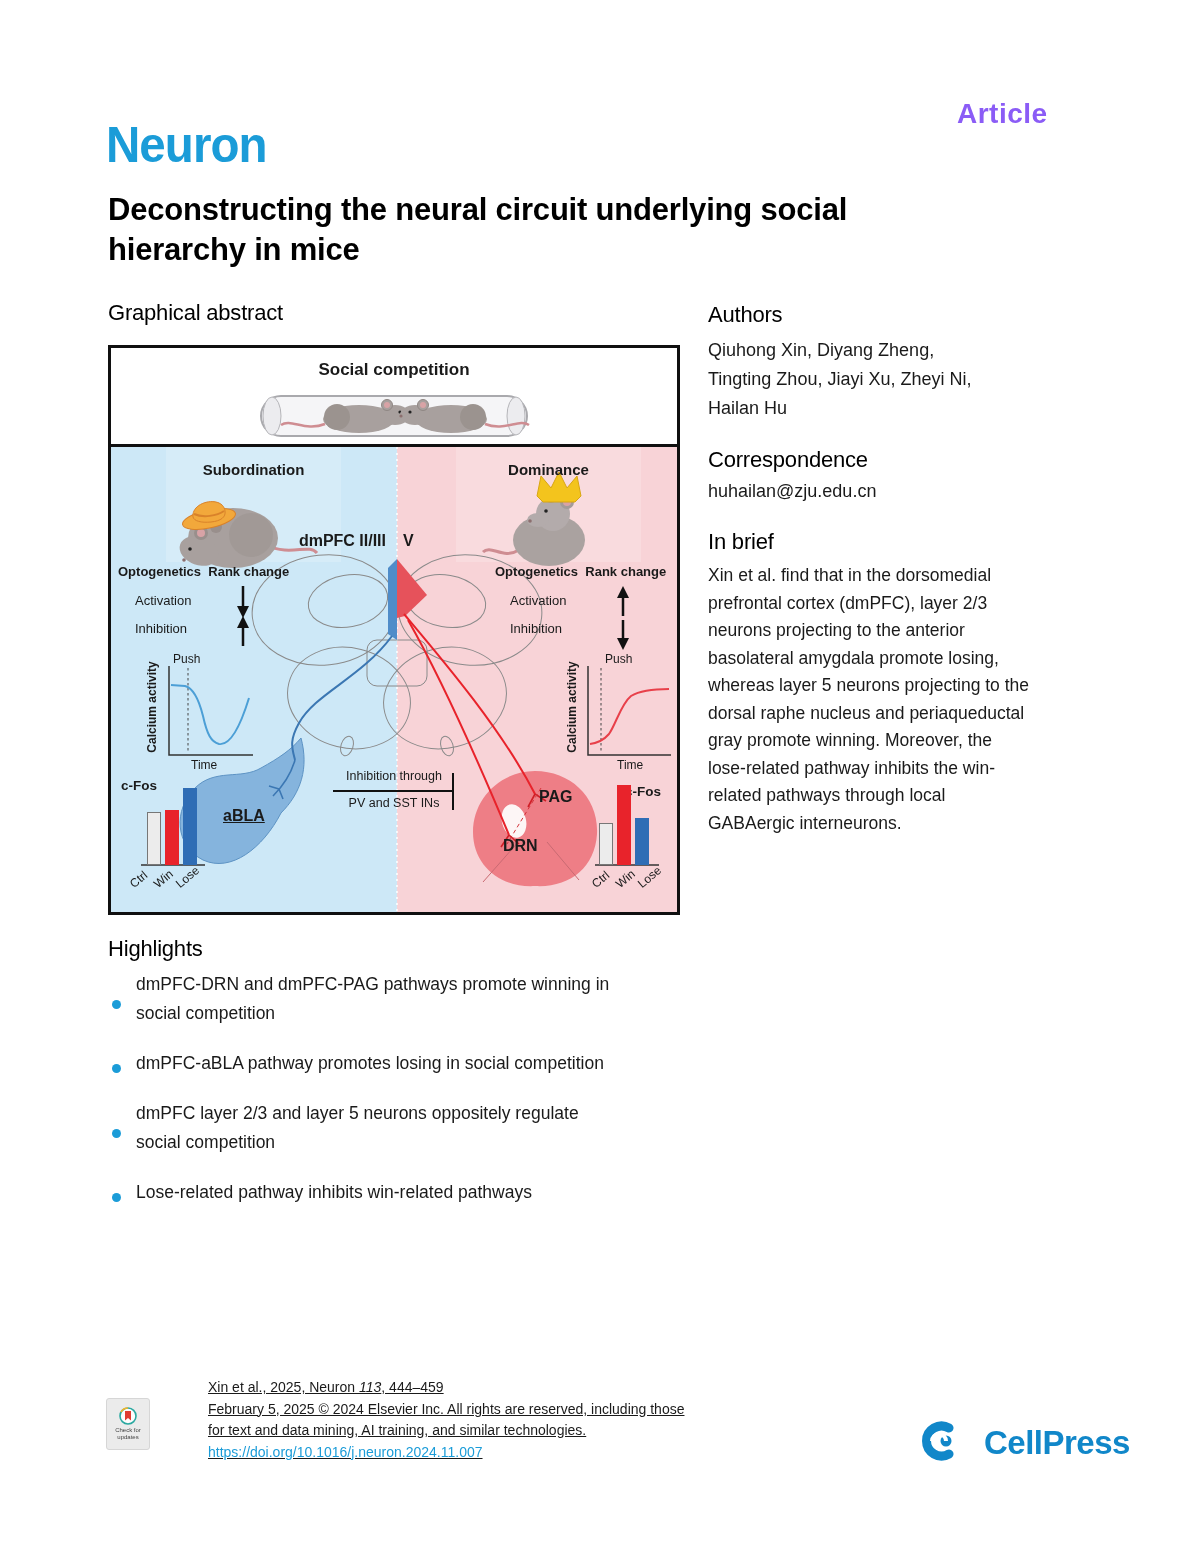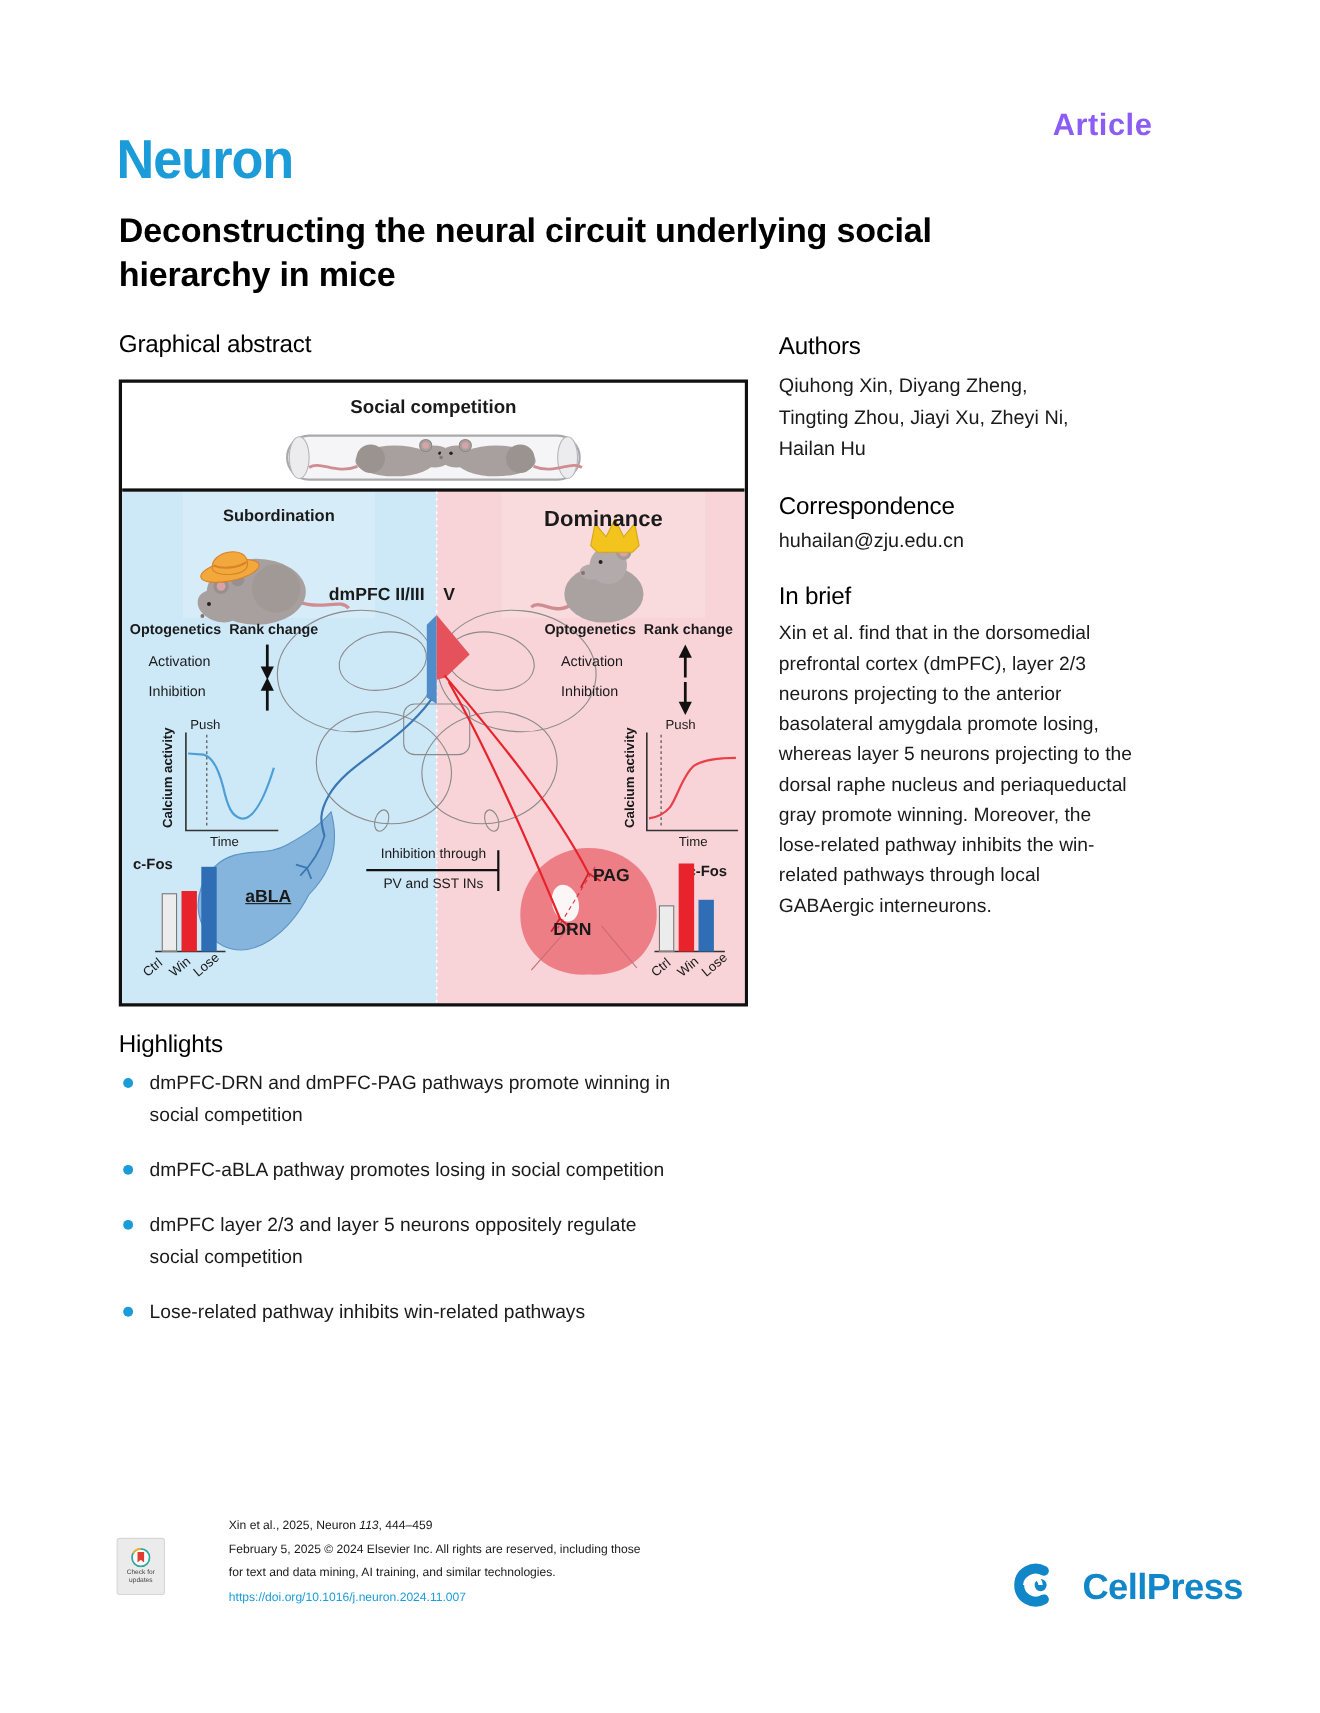--- a/index.html
+++ b/index.html
@@ -11,34 +11,34 @@
   .journal-logo{left:106px;top:116px;font-size:50px;font-weight:bold;color:#1b9cd8;letter-spacing:-1px;transform:scaleX(.95);transform-origin:left top;}
   .paper-title{left:108px;top:190px;font-size:31px;font-weight:bold;color:#000;line-height:40px;letter-spacing:-.2px;}
   
   .sec-h{font-size:22px;color:#000000;letter-spacing:-.2px;}
   
   .authors-lines{left:708px;top:336px;font-size:18px;line-height:29px;}
   .email{left:708px;top:481px;font-size:18px;}
   .inbrief{left:708px;top:562px;font-size:17.5px;line-height:27.5px;}
   
   .hl-list{left:108px;top:970px;width:600px;}
-  .hl-item{display:flex;margin-bottom:21px;}
+  .hl-item{display:flex;margin-bottom:21px;align-items:center;}
   .hl-dot{width:9px;height:9px;border-radius:50%;background:#1b9cd8;margin:10px 15px 0 4px;flex:none;}
   .hl-text{font-size:17.5px;line-height:29px;}
   
   .ga-box{left:108px;top:345px;width:572px;height:570px;border:3px solid #101010;box-sizing:border-box;background:#fff;}
   .ga-inner{position:absolute;left:0;top:0;width:566px;height:564px;}
   .fig-label{position:absolute;white-space:nowrap;}
   .b{font-weight:bold;}
   .cfos-chart{position:absolute;display:flex;align-items:flex-end;gap:4px;}
   .cfos-chart .bar{width:14px;box-sizing:border-box;}
   .bar-tick{position:absolute;font-size:12px;transform:rotate(-40deg);transform-origin:left top;white-space:nowrap;}
   .rot90{transform:rotate(-90deg);text-align:center;}
   
-  .footer-text{left:208px;top:1377px;font-size:11px;line-height:21.5px;}
+  .footer-text{left:208px;top:1377px;font-size:14px;line-height:21.5px;text-decoration:underline;}
   .doi{color:#1b9cd8;}
   .badge{left:106px;top:1398px;width:42px;height:50px;background:#ebebeb;border:1px solid #d6d6d6;border-radius:3px;display:flex;flex-direction:column;align-items:center;justify-content:center;gap:2px;}
   .badge-text{font-size:6px;color:#444;text-align:center;line-height:7px;}
   .cellpress{left:918px;top:1420px;display:flex;align-items:flex-end;gap:24px;}
   .cellpress-name{font-size:33px;font-weight:bold;color:#1187c9;letter-spacing:-.5px;}
 </style>
 </head>
 <body>
 
 <div id="page">
@@ -190,21 +190,21 @@
         <line x1="484" y1="517" x2="548" y2="517" stroke="#333" stroke-width="1.5"></line>
 
         <g>
           <line x1="222" y1="443" x2="342" y2="443" stroke="#111" stroke-width="2"></line>
           <line x1="342" y1="425" x2="342" y2="462" stroke="#111" stroke-width="2"></line>
         </g>
       </svg>
 
       <div class="fig-label b" style="left:0;right:0;top:12px;text-align:center;font-size:17px;">Social competition</div>
       <div class="fig-label b" style="left:55px;top:113px;width:175px;text-align:center;font-size:15px;">Subordination</div>
-      <div class="fig-label b" style="left:345px;top:113px;width:185px;text-align:center;font-size:20px;">Dominance</div>
+      <div class="fig-label b" style="left:345px;top:113px;width:185px;text-align:center;font-size:15px;">Dominance</div>
       <div class="fig-label b" style="left:150px;top:184px;width:125px;text-align:right;font-size:16px;">dmPFC II/III</div>
       <div class="fig-label b" style="left:292px;top:184px;font-size:16px;">V</div>
 
       <div class="fig-label b" style="left:7px;top:216px;font-size:13px;"><span>Optogenetics</span>&nbsp;&nbsp;<span>Rank change</span></div>
       <div class="fig-label" style="left:24px;top:245px;font-size:13px;">Activation</div>
       <div class="fig-label" style="left:24px;top:273px;font-size:13px;">Inhibition</div>
 
       <div class="fig-label b" style="left:384px;top:216px;font-size:13px;"><span>Optogenetics</span>&nbsp;&nbsp;<span>Rank change</span></div>
       <div class="fig-label" style="left:399px;top:245px;font-size:13px;">Activation</div>
       <div class="fig-label" style="left:399px;top:273px;font-size:13px;">Inhibition</div>

